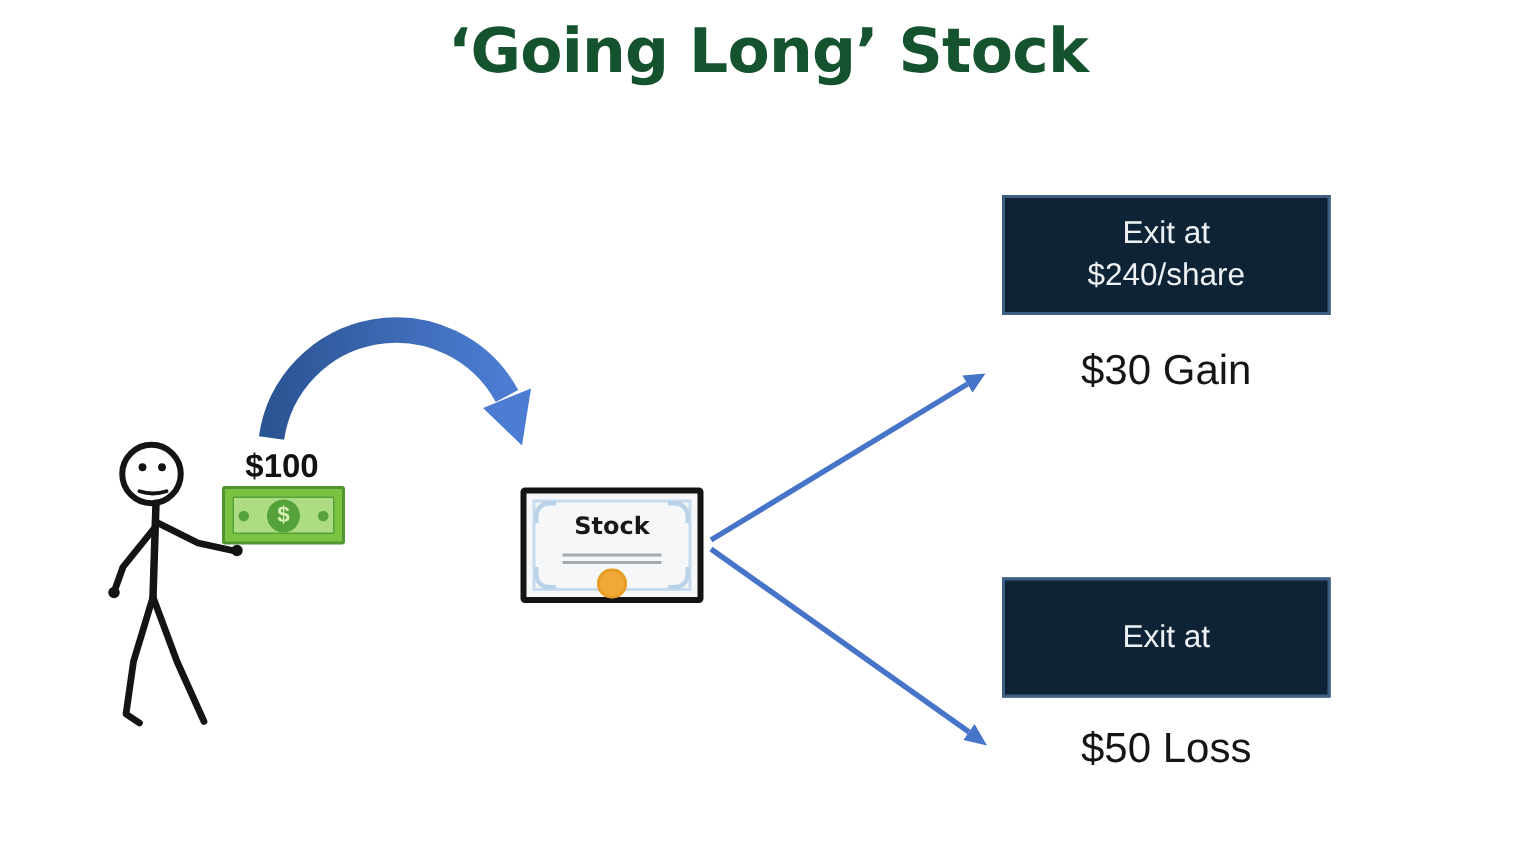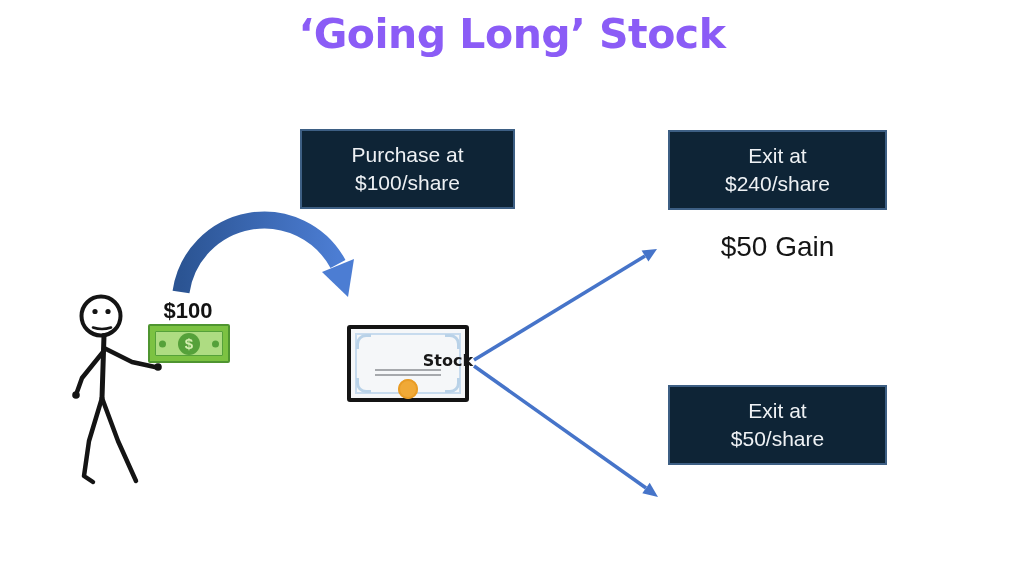--- a/index.html
+++ b/index.html
@@ -4,21 +4,21 @@
 <style>
   html,body{margin:0;padding:0;background:#ffffff;}
   #stage{
     position:relative;width:1024px;height:576px;background:#ffffff;
     font-family:"Liberation Sans",sans-serif;overflow:hidden;
   }
   
   .title{
     position:absolute;top:10px;left:0;width:1024px;text-align:center;
     font-family:"DejaVu Sans","Liberation Sans",sans-serif;
-    font-size:41px;font-weight:800;letter-spacing:-0.5px;color:#8b5cf6;
+    font-size:41px;font-weight:800;letter-spacing:-0.5px;color:#14532d;
   }
   
   .navy-box{
     position:absolute;background:#0E2436;border:2px solid #3D5F84;
     box-sizing:border-box;display:flex;flex-direction:column;
     align-items:center;justify-content:center;
     color:#EEF1F4;font-size:21px;line-height:1.33;text-align:center;
   }
   #purchase-box{left:300px;top:129px;width:215px;height:80px;}
   #exit-gain-box{left:668px;top:130px;width:219px;height:80px;}
@@ -65,23 +65,23 @@
   #certificate .cert-frame{
     position:absolute;left:4px;top:4px;right:4px;bottom:4px;
     border:2px solid #C7DBEE;
   }
   .cert-corner{position:absolute;width:12px;height:12px;border:0 solid #B9D2E8;}
   .corner-tl{left:5px;top:5px;border-left-width:3px;border-top-width:3px;border-top-left-radius:10px;}
   .corner-tr{right:5px;top:5px;border-right-width:3px;border-top-width:3px;border-top-right-radius:10px;}
   .corner-bl{left:5px;bottom:5px;border-left-width:3px;border-bottom-width:3px;border-bottom-left-radius:10px;}
   .corner-br{right:5px;bottom:5px;border-right-width:3px;border-bottom-width:3px;border-bottom-right-radius:10px;}
   #certificate .cert-title{
-    position:absolute;top:22px;left:0;width:100%;text-align:center;
+    position:absolute;top:12px;left:0;width:100%;text-align:center;
     font-family:"DejaVu Sans","Liberation Sans",sans-serif;
-    font-size:16px;font-weight:bold;color:#181818;padding-left:40px;
+    font-size:16px;font-weight:bold;color:#181818;
   }
   .cert-rule{position:absolute;left:50%;transform:translateX(-50%);width:66px;height:2px;background:#A6A9AD;}
   .rule-1{top:40px;}
   .rule-2{top:45px;}
   #certificate .cert-seal{
     position:absolute;left:50%;top:50px;transform:translateX(-50%);
     width:20px;height:20px;border-radius:50%;background:#F0A937;
     box-shadow:inset 0 0 0 2px #E89C26;
   }
   
@@ -125,36 +125,32 @@
       <line x1="104" y1="335.5" x2="102" y2="398" stroke-width="5"></line>
       <polyline points="104,348 132,362 155,367" stroke-width="4.5"></polyline>
       <circle cx="158" cy="367" r="3.8" fill="#141414" stroke="none"></circle>
       <polyline points="103,352 82,378 77,392" stroke-width="4.5"></polyline>
       <circle cx="76" cy="395" r="3.8" fill="#141414" stroke="none"></circle>
       <polyline points="102,398 89,441 84,476 93,482" stroke-width="4.5"></polyline>
       <polyline points="102,398 118,441 136,481" stroke-width="4.5"></polyline>
     </g>
   </svg>
 
-  <div class="navy-box" id="purchase-box">
-    <span>Purchase at</span>
-    <span>$100/share</span>
-  </div>
 
   <div class="navy-box" id="exit-gain-box">
     <span>Exit at</span>
     <span>$240/share</span>
   </div>
 
   <div class="navy-box" id="exit-loss-box">
     <span>Exit at</span>
-    <span>$50/share</span>
   </div>
 
-  <div class="result-text" id="gain-result">$50 Gain</div>
+  <div class="result-text" id="gain-result">$30 Gain</div>
+  <div class="result-text" id="loss-result">$50 Loss</div>
 
   <div id="money-label">$100</div>
   <div id="money-bill">
     <div class="bill-inner"></div>
     <span class="bill-dot dot-left"></span>
     <span class="bill-dot dot-right"></span>
     <div class="bill-circle">$</div>
   </div>
 
   <div id="certificate">

